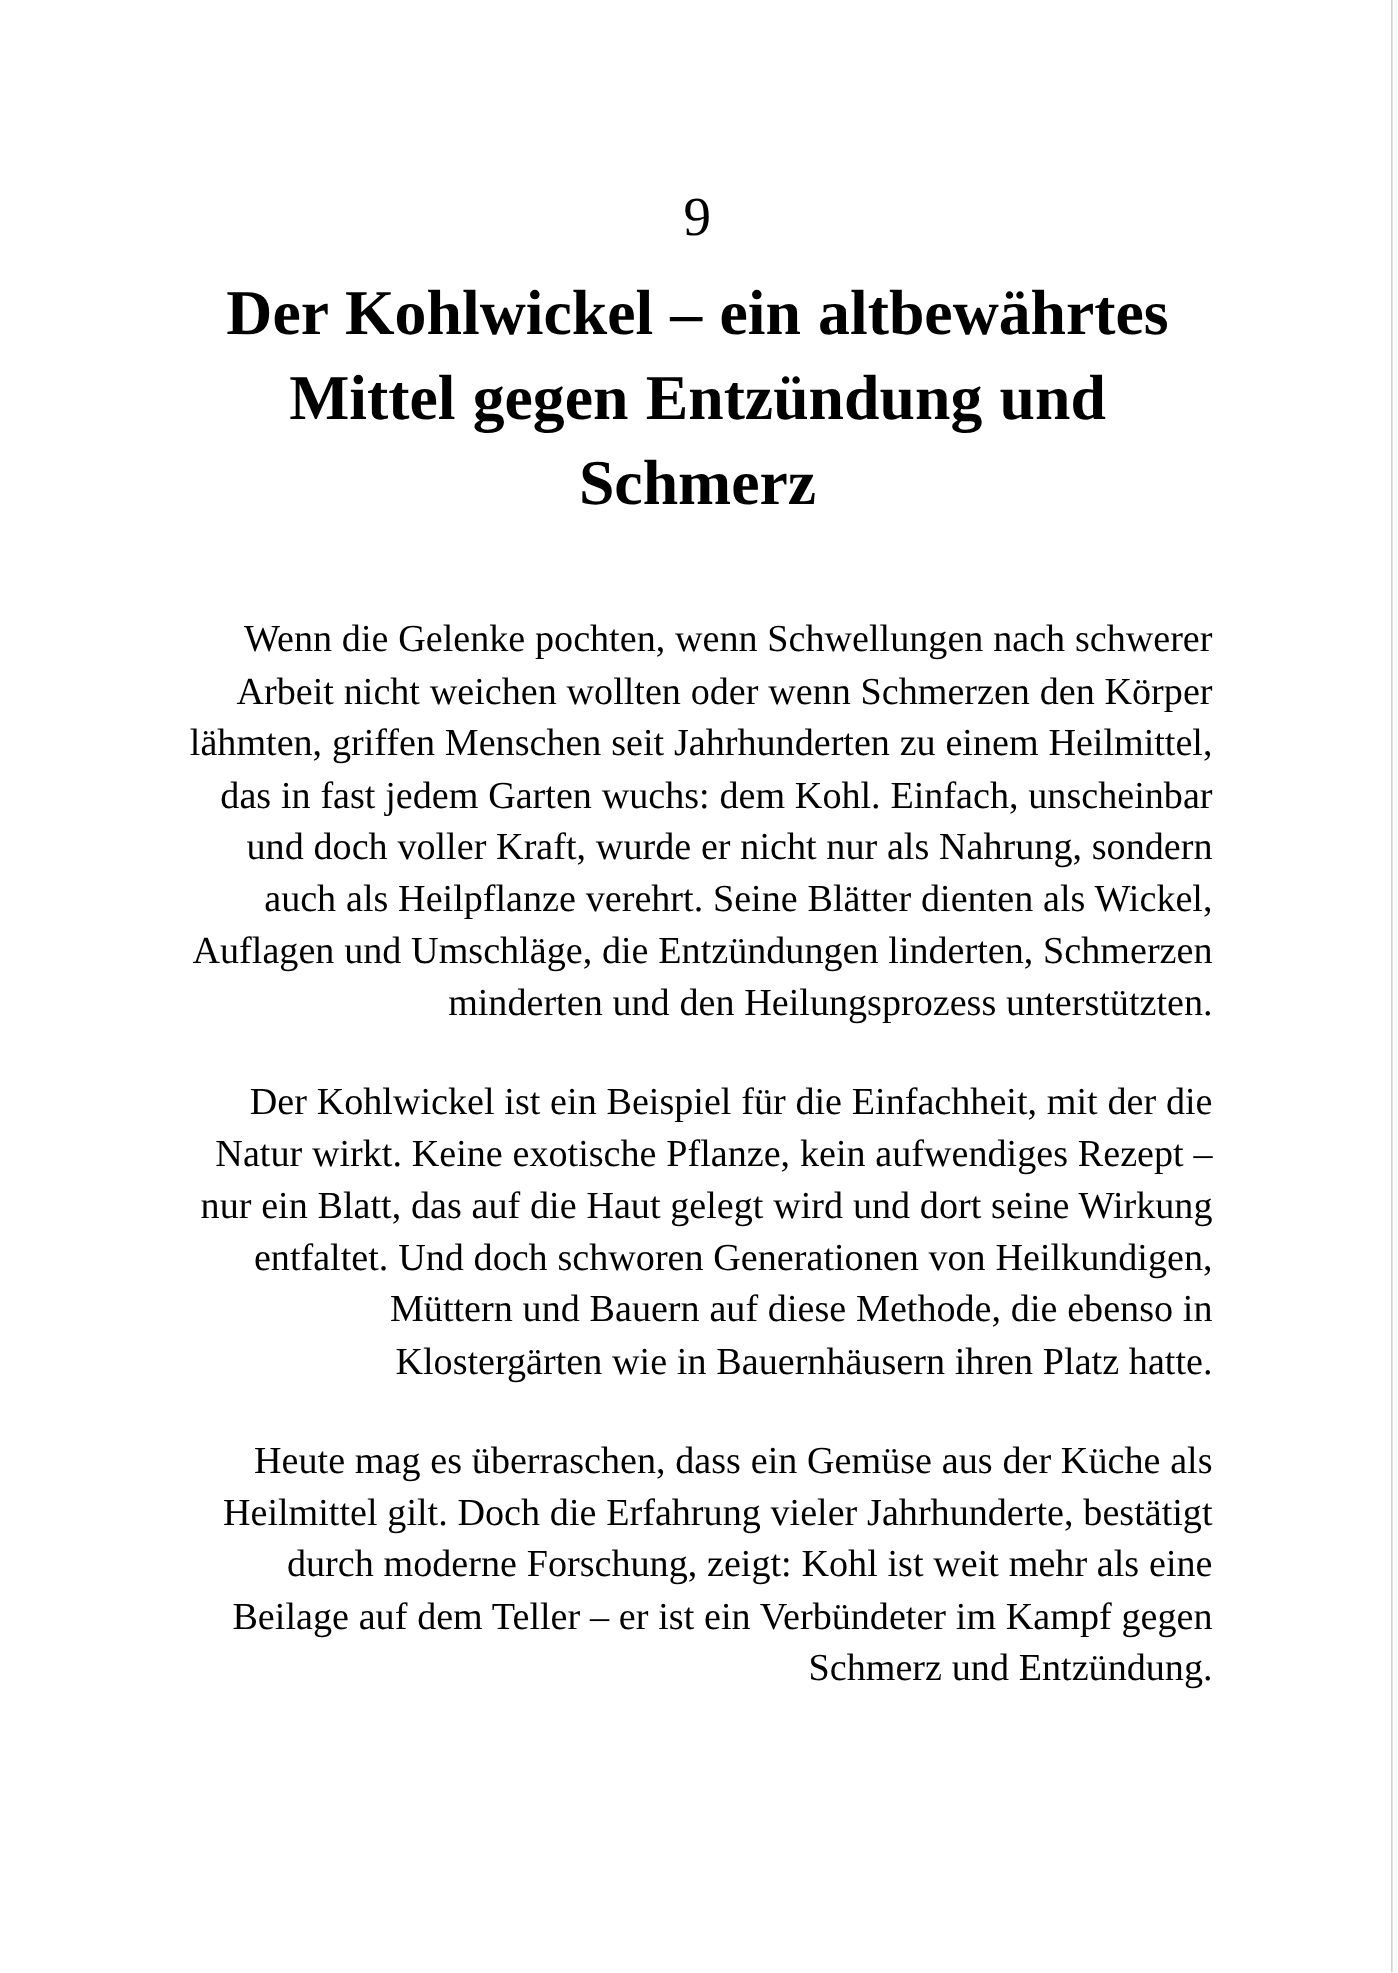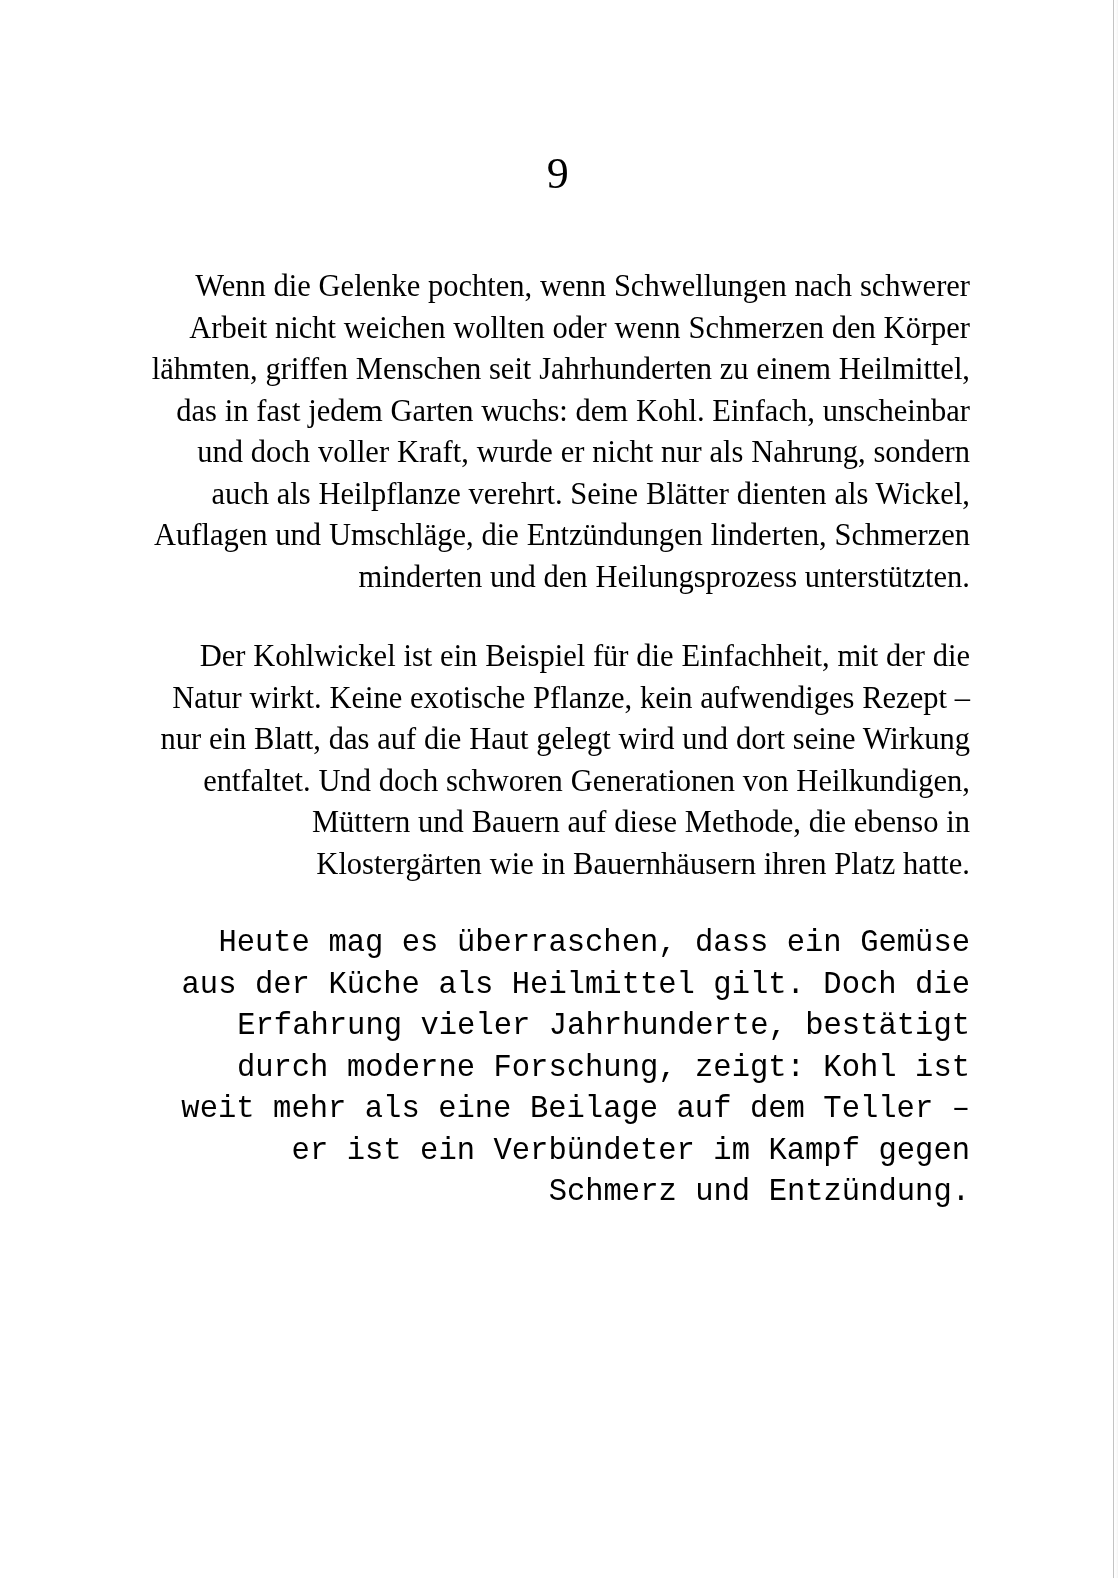--- a/index.html
+++ b/index.html
@@ -77,35 +77,35 @@
 
   .para {
     font-size: 30.5px;
     line-height: 41.5px;
     text-align: right;
     margin: 0 0 38px 0;
     word-spacing: 0.2px;
   }
   .para:last-child {
     margin-bottom: 0;
-    font-family: Liberation Mono, monospace;
   }
 </style>
 </head>
 <body>
 
 <div class="page">
 
   <div class="page-edge-right-soft"></div>
   <div class="page-edge-right"></div>
 
   <div class="content">
 
     <div class="chapter-head">
       <div class="chapter-number">9</div>
+      <h1 class="chapter-title">Der Kohlwickel – ein altbewährtes Mittel gegen Entzündung und Schmerz</h1>
     </div>
 
     <div class="body-copy">
       <p class="para">Wenn die Gelenke pochten, wenn Schwellungen nach schwerer Arbeit nicht weichen wollten oder wenn Schmerzen den Körper lähmten, griffen Menschen seit Jahrhunderten zu einem Heilmittel, das in fast jedem Garten wuchs: dem Kohl. Einfach, unscheinbar und doch voller Kraft, wurde er nicht nur als Nahrung, sondern auch als Heilpflanze verehrt. Seine Blätter dienten als Wickel, Auflagen und Umschläge, die Entzündungen linderten, Schmerzen minderten und den Heilungsprozess unterstützten.</p>
       <p class="para">Der Kohlwickel ist ein Beispiel für die Einfachheit, mit der die Natur wirkt. Keine exotische Pflanze, kein aufwendiges Rezept – nur ein Blatt, das auf die Haut gelegt wird und dort seine Wirkung entfaltet. Und doch schworen Generationen von Heilkundigen, Müttern und Bauern auf diese Methode, die ebenso in Klostergärten wie in Bauernhäusern ihren Platz hatte.</p>
       <p class="para">Heute mag es überraschen, dass ein Gemüse aus der Küche als Heilmittel gilt. Doch die Erfahrung vieler Jahrhunderte, bestätigt durch moderne Forschung, zeigt: Kohl ist weit mehr als eine Beilage auf dem Teller – er ist ein Verbündeter im Kampf gegen Schmerz und Entzündung.</p>
     </div>
 
   </div>
 </div>

